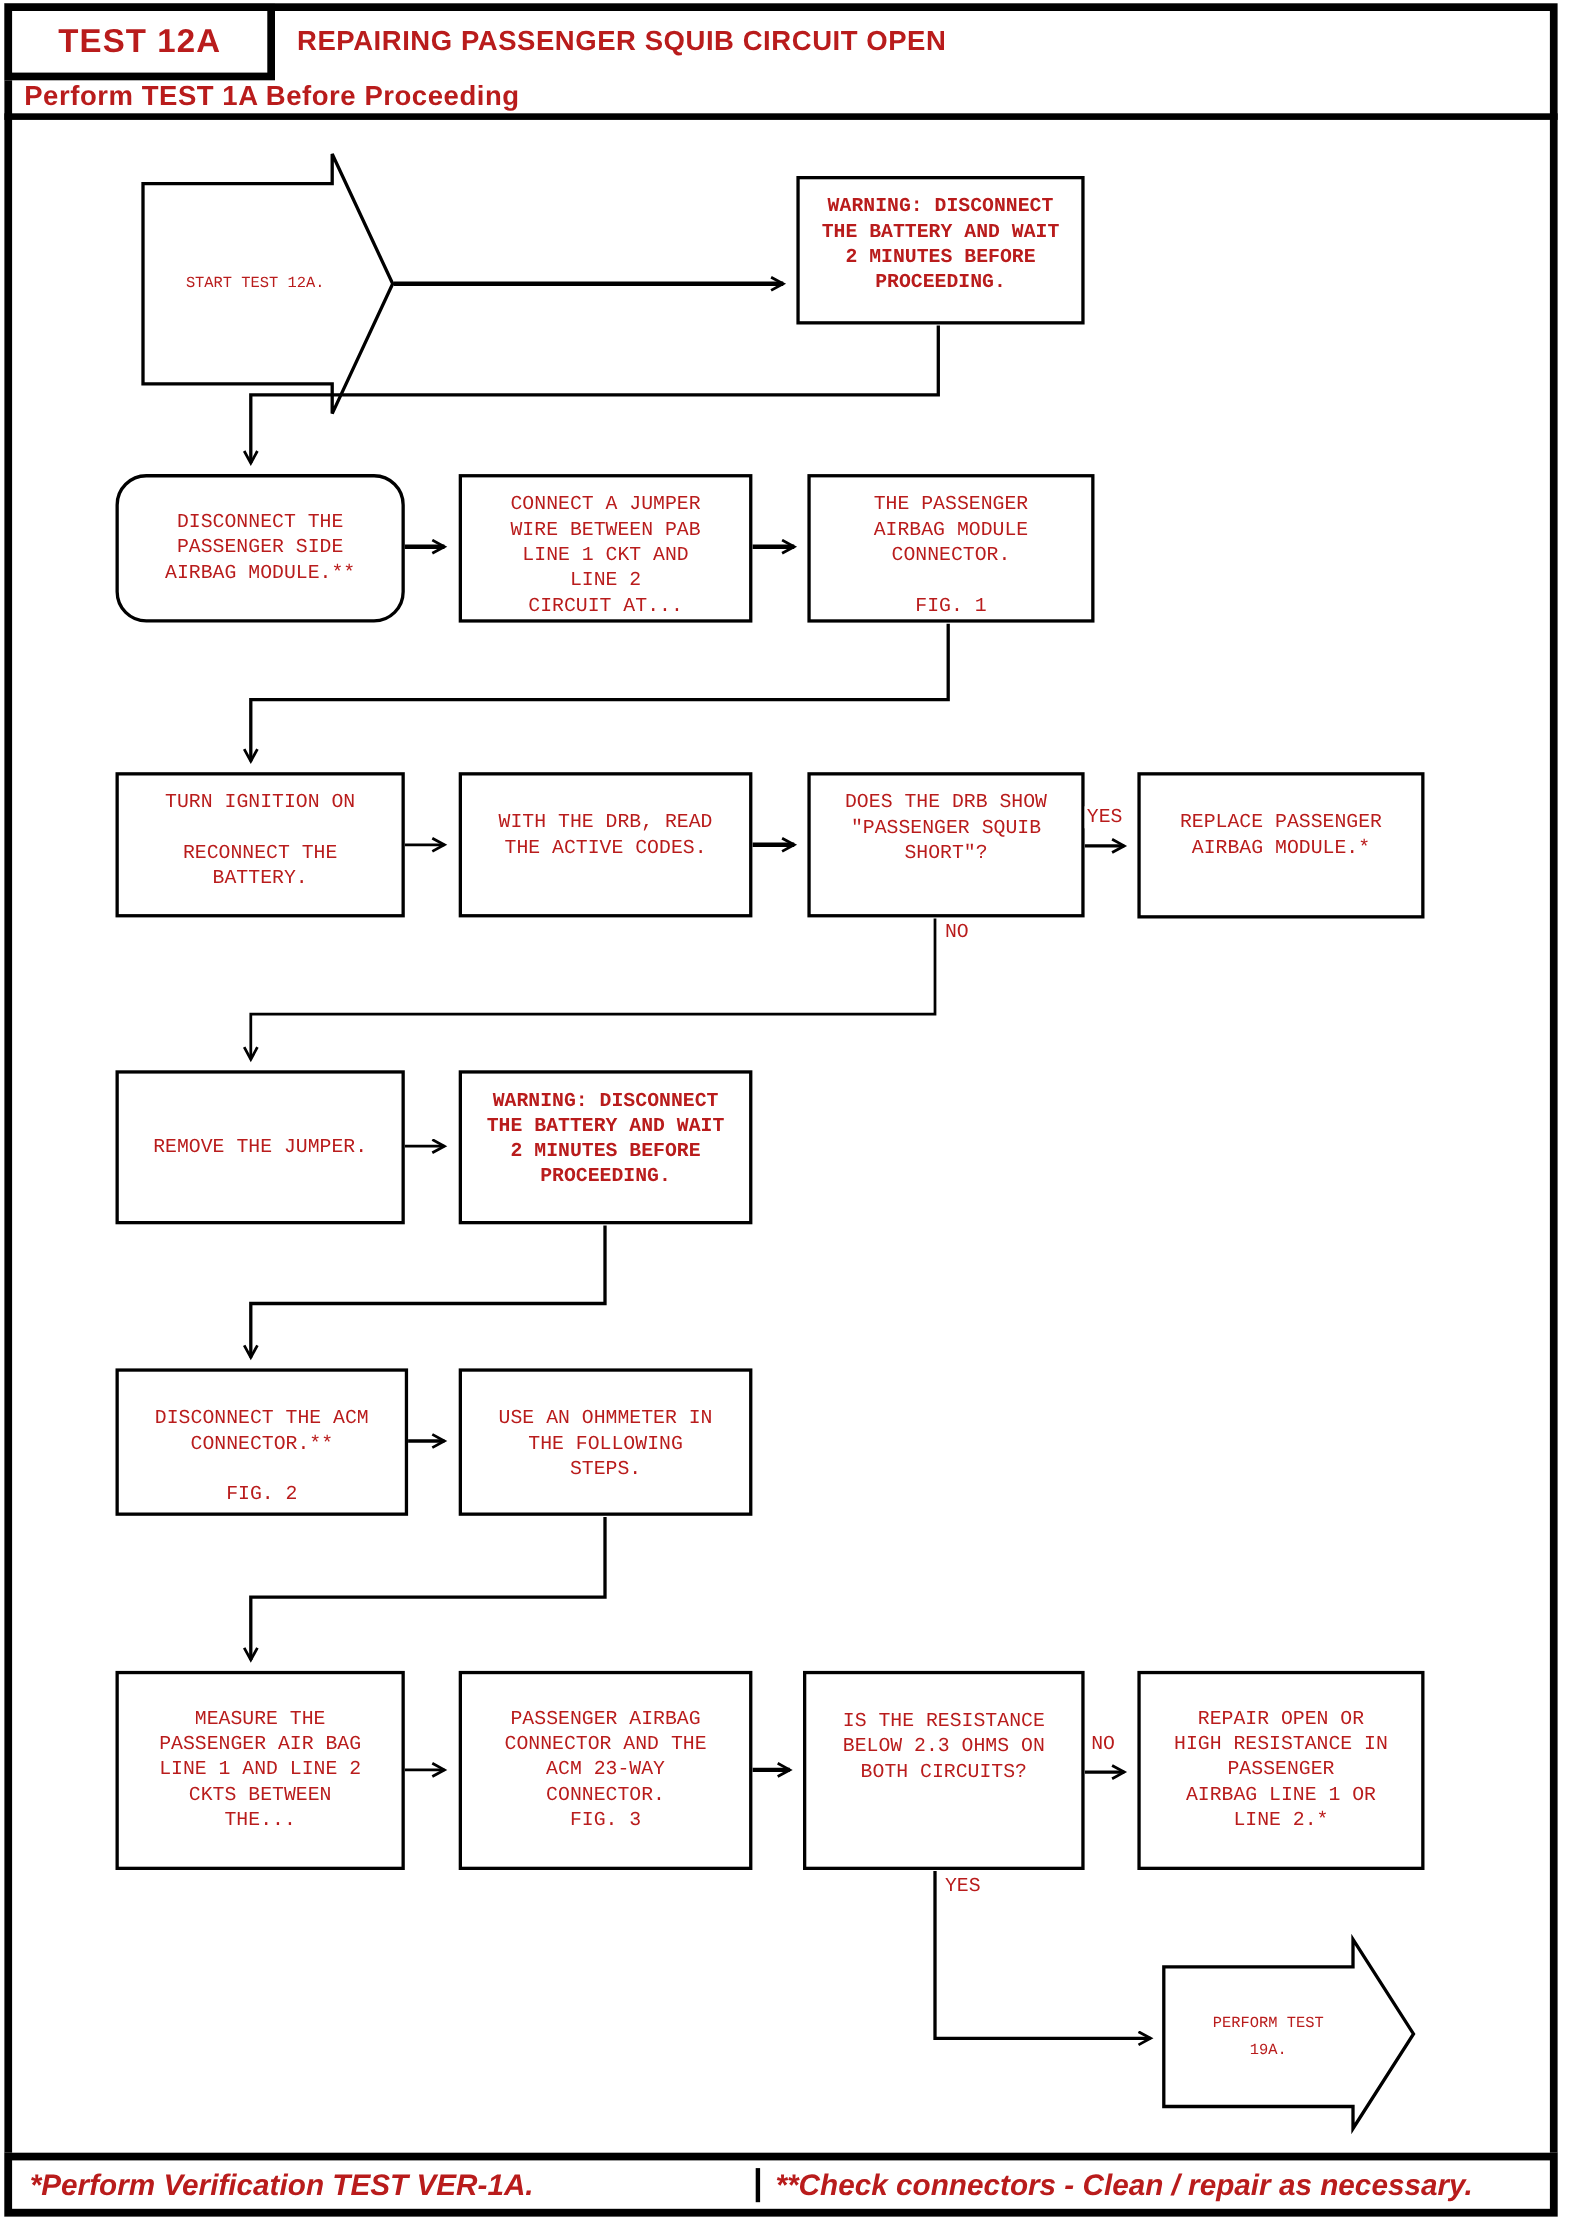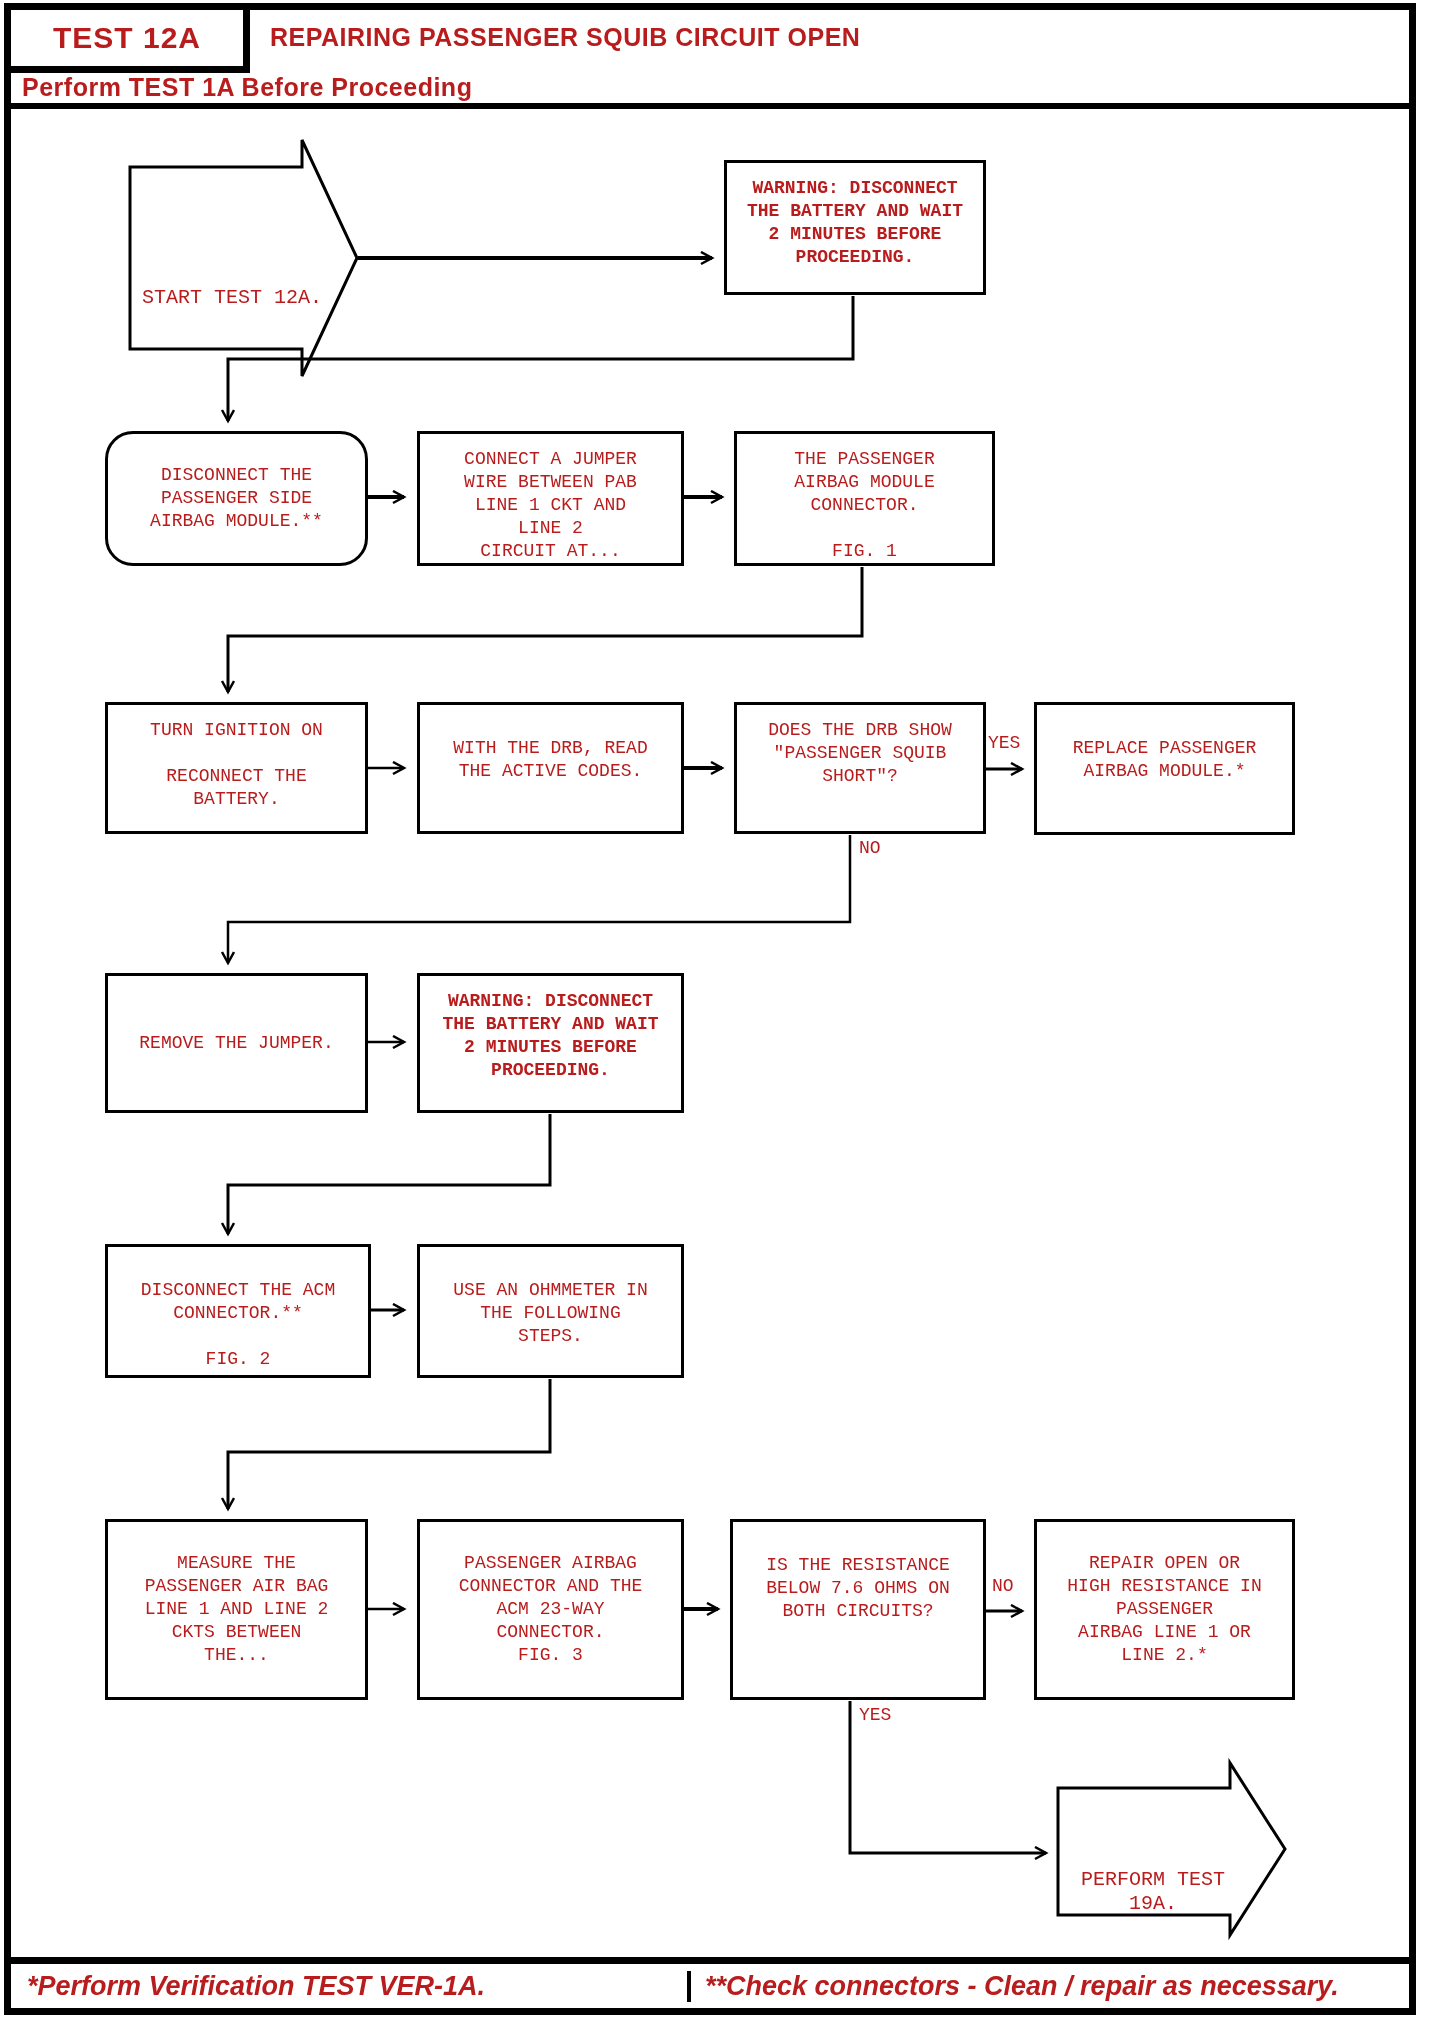--- a/index.html
+++ b/index.html
@@ -20,21 +20,21 @@
   
   #wires{position:absolute;left:0;top:0;width:1440px;height:2024px;}
   
   .box{position:absolute;border:3px solid #000;background:#fff;box-sizing:border-box;
        font-size:18px;line-height:23px;text-align:center;white-space:pre-line;}
   .box.top{padding-top:14px;}
   .box.mid{padding-top:32px;}
   .box.center{display:flex;align-items:center;justify-content:center;}
   .box.warn{font-weight:bold;}
   .term-text{position:absolute;display:flex;align-items:center;justify-content:center;
-             font-size:20px;line-height:24px;text-align:center;white-space:pre-line;margin-top:40px;}
+             font-size:14px;line-height:24px;text-align:center;white-space:pre-line;}
   .wire-label{position:absolute;font-size:18px;background:#fff;padding:0 2px;}
   
   #footer{position:absolute;left:4px;top:1957px;width:1412px;height:58px;border:7px solid #000;
           box-sizing:border-box;display:flex;font-family:"Liberation Sans",sans-serif;
           font-weight:bold;font-style:italic;font-size:27px;background:#fff;align-items:center;}
   #footer .cell{display:flex;align-items:center;white-space:nowrap;overflow:hidden;}
   #footer .cell.left{width:680px;border-right:4px solid #000;padding-left:16px;box-sizing:border-box;}
   #footer .cell.right{flex:1;padding-left:14px;}
 </style>
 </head>
@@ -134,21 +134,21 @@
 PASSENGER AIR BAG
 LINE 1 AND LINE 2
 CKTS BETWEEN
 THE...</div>
   <div class="box center" style="left:417px;top:1519px;width:267px;height:181px;">PASSENGER AIRBAG
 CONNECTOR AND THE
 ACM 23-WAY
 CONNECTOR.
 FIG. 3</div>
   <div class="box mid" style="left:730px;top:1519px;width:256px;height:181px;">IS THE RESISTANCE
-BELOW 7.6 OHMS ON
+BELOW 2.3 OHMS ON
 BOTH CIRCUITS?</div>
   <div class="box center" style="left:1034px;top:1519px;width:261px;height:181px;">REPAIR OPEN OR
 HIGH RESISTANCE IN
 PASSENGER
 AIRBAG LINE 1 OR
 LINE 2.*</div>
   <div class="wire-label" style="left:990px;top:1576px;">NO</div>
   <div class="wire-label" style="left:857px;top:1705px;">YES</div>
 
   <div class="term-text" style="left:1058px;top:1788px;width:190px;height:127px;">PERFORM TEST

